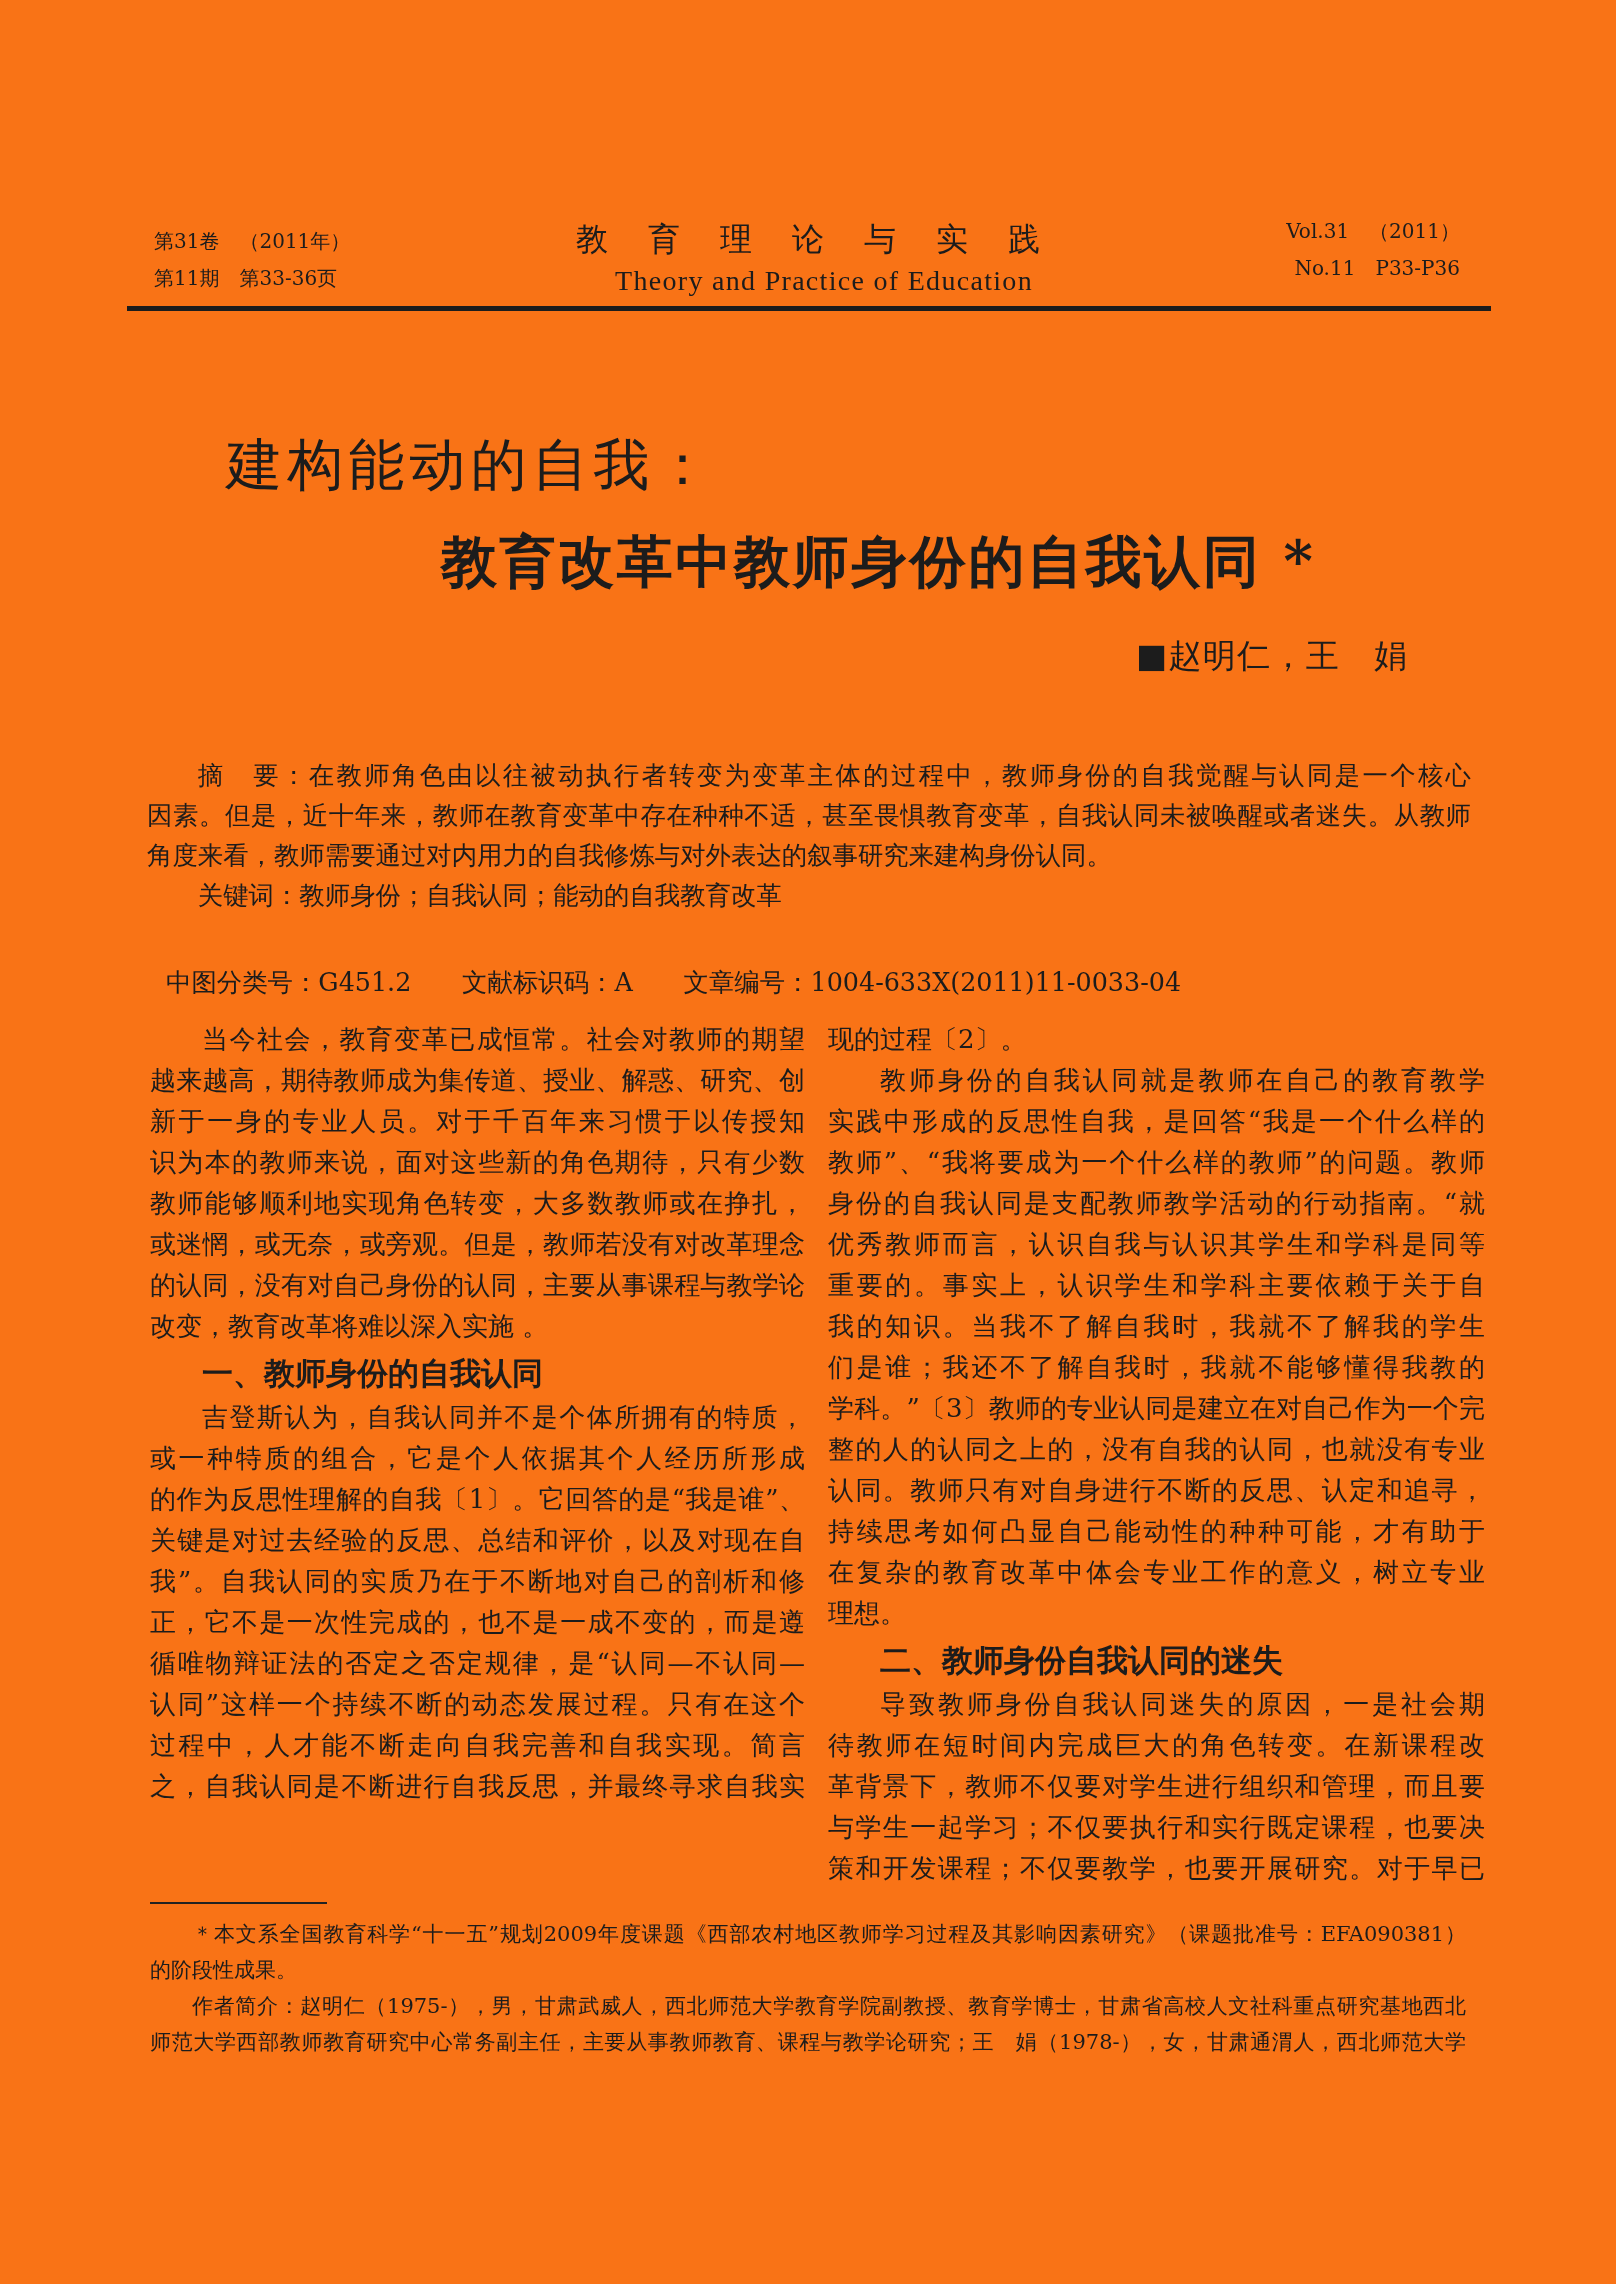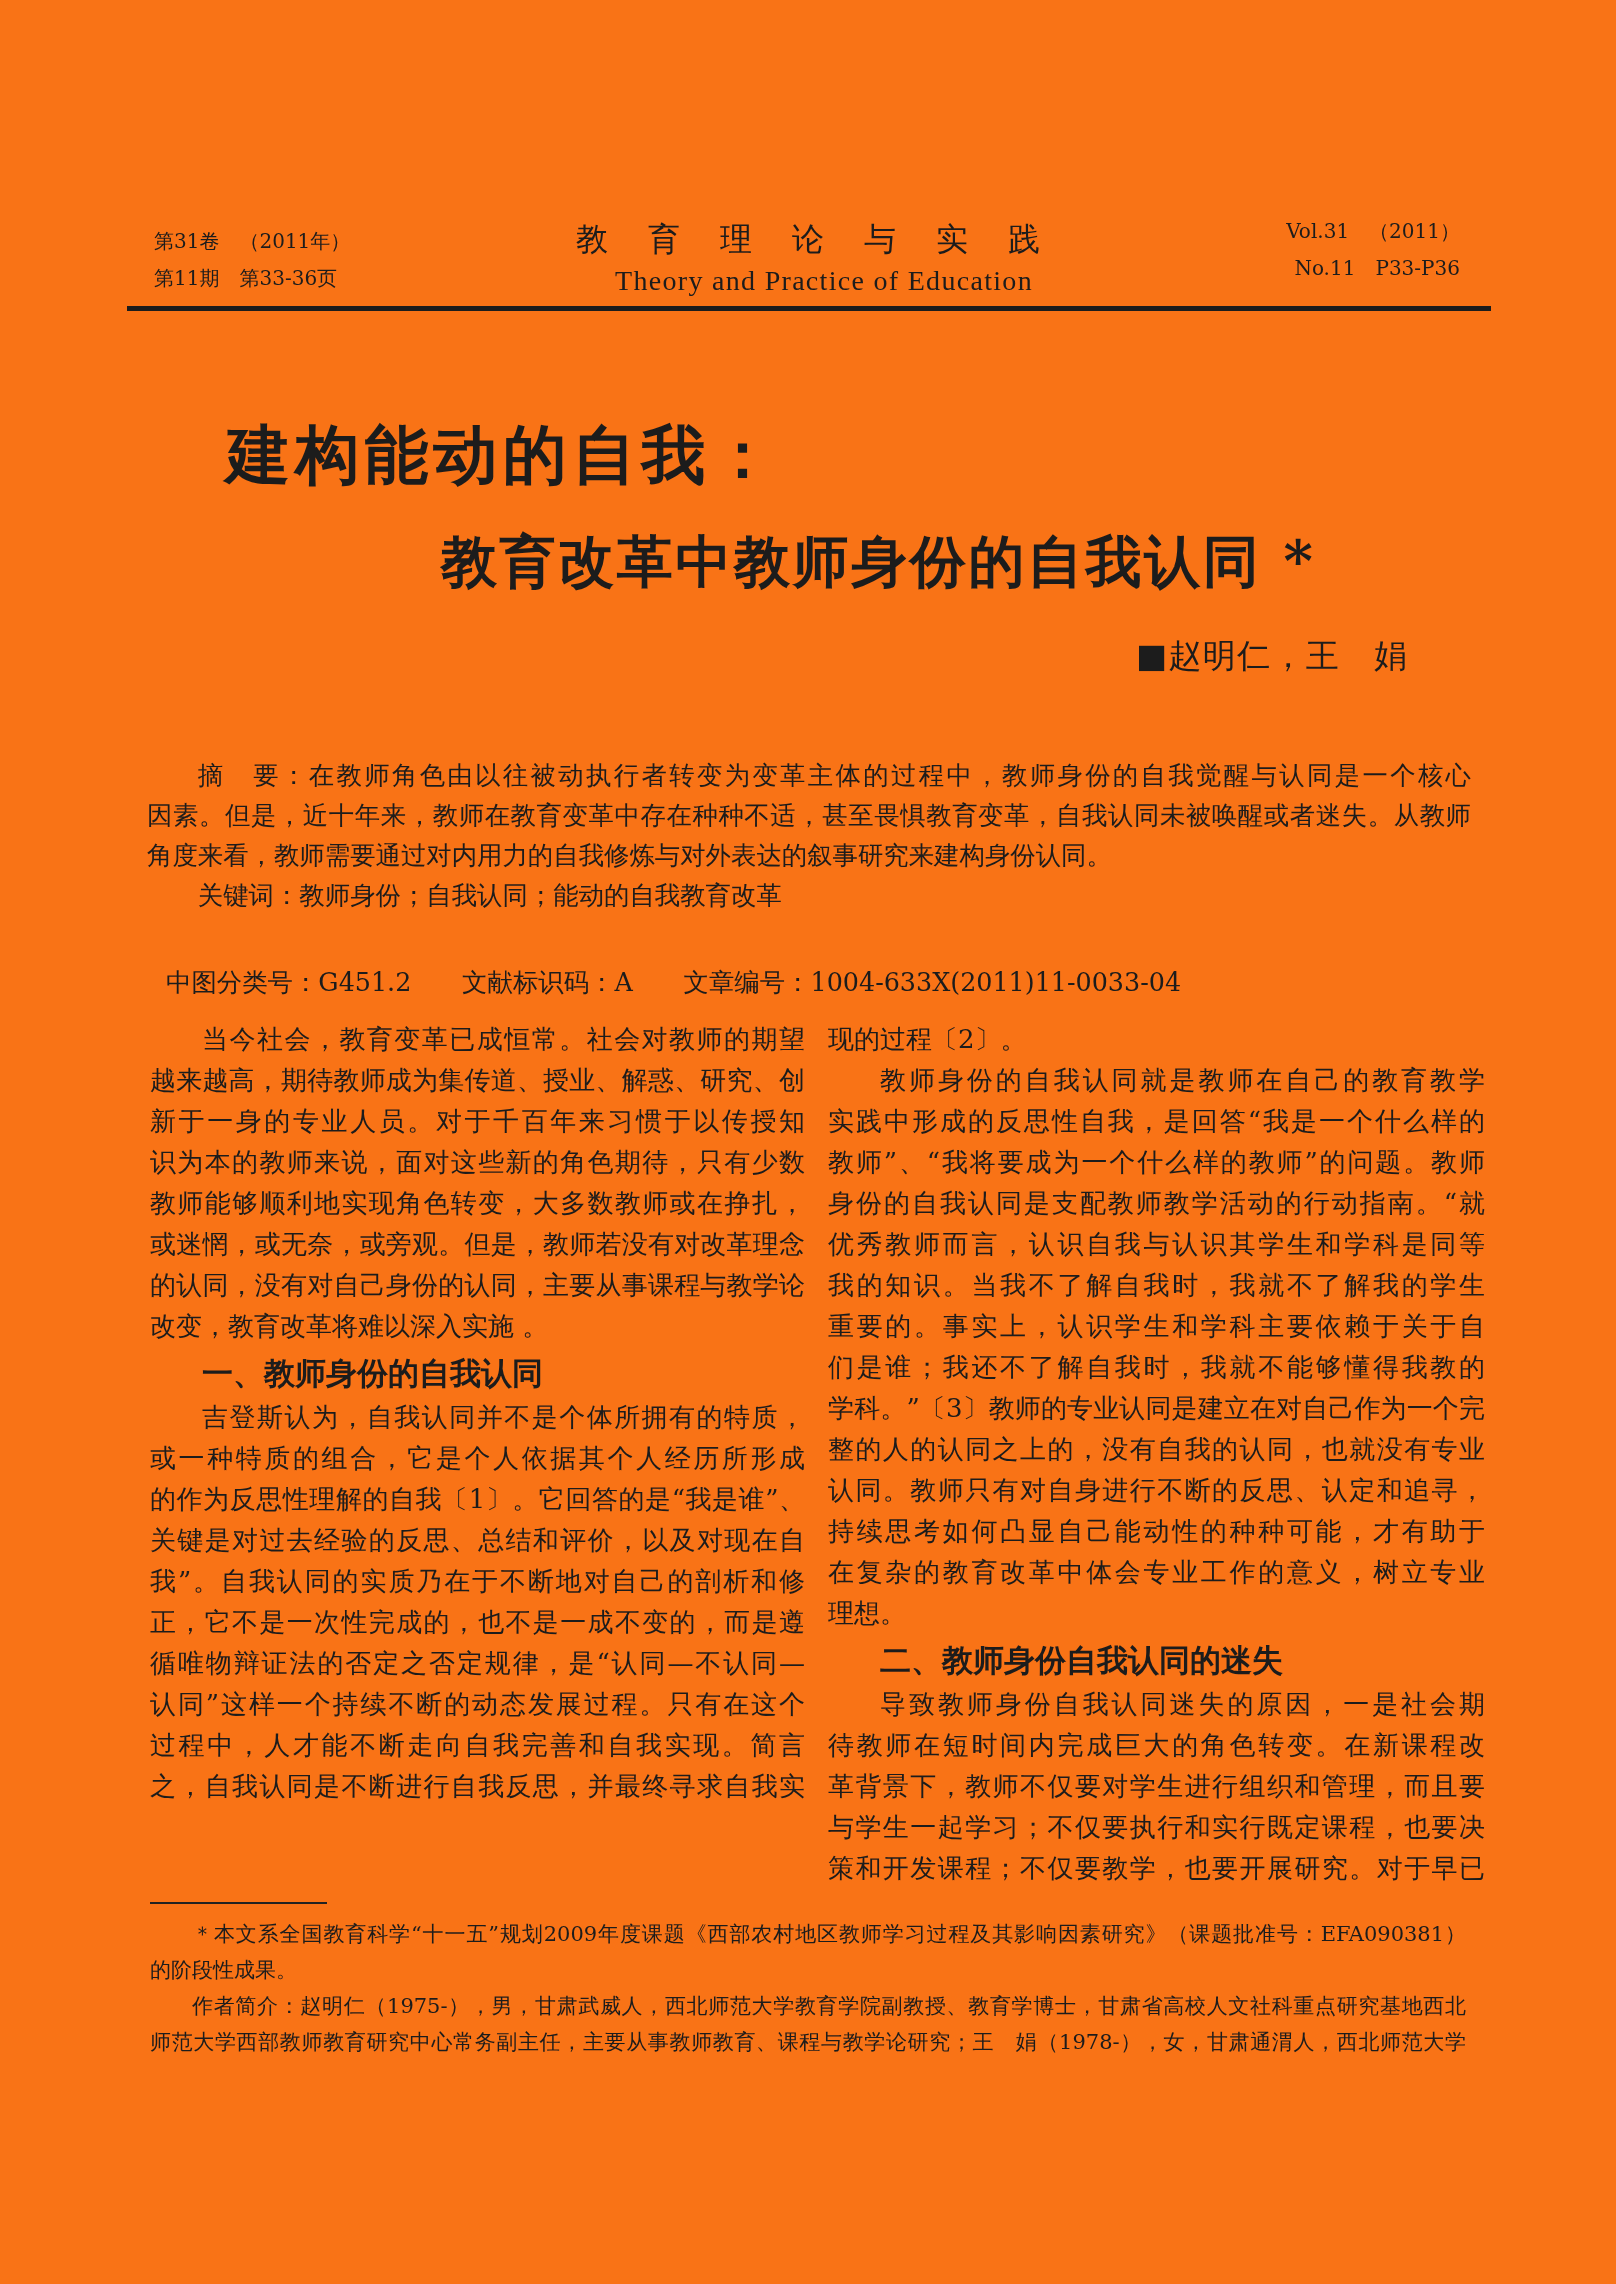--- a/index.html
+++ b/index.html
@@ -20,21 +20,21 @@
     font-weight:500;white-space:nowrap;
   }
   .mh-en{
     position:absolute;left:0;right:0;top:265px;
     text-align:center;font-size:28px;letter-spacing:1.3px;
     font-family:"Liberation Serif",serif;
     padding-left:32px;
   }
   .rule{position:absolute;left:127px;top:306px;width:1364px;height:4.6px;background:#1c1c1c;}
   
-  .title1{position:absolute;left:226px;top:412px;font-size:64px;font-weight:700;letter-spacing:5.2px;white-space:nowrap;}
+  .title1{position:absolute;left:226px;top:428px;font-size:56px;font-weight:400;letter-spacing:5.2px;white-space:nowrap;}
   .title2{position:absolute;left:441px;top:525px;font-size:56px;font-weight:600;letter-spacing:2.6px;white-space:nowrap;}
   .authors{position:absolute;left:1116px;top:634px;font-size:33px;letter-spacing:1.3px;white-space:nowrap;margin-left:20px;}
   
   .abstract{position:absolute;left:147px;top:755px;width:1324px;font-size:25.4px;line-height:40px;}
   .meta{position:absolute;left:166px;top:966px;font-size:25.4px;white-space:nowrap;}
   
   .col{position:absolute;top:1019px;font-size:26px;line-height:41px;}
   .col-left{left:150px;width:655px;}
   .col-right{left:828px;width:657px;}
   
@@ -106,22 +106,22 @@
       <div class="ln mid">过程中，人才能不断走向自我完善和自我实现。简言</div>
       <div class="ln mid">之，自我认同是不断进行自我反思，并最终寻求自我实</div>
     </div>
   <div class="col col-right">
       <div class="ln end">现的过程〔2〕。</div>
       <div class="ln first">教师身份的自我认同就是教师在自己的教育教学</div>
       <div class="ln mid">实践中形成的反思性自我，是回答“我是一个什么样的</div>
       <div class="ln mid">教师”、“我将要成为一个什么样的教师”的问题。教师</div>
       <div class="ln mid">身份的自我认同是支配教师教学活动的行动指南。“就</div>
       <div class="ln mid">优秀教师而言，认识自我与认识其学生和学科是同等</div>
+      <div class="ln mid">重要的。事实上，认识学生和学科主要依赖于关于自</div>
       <div class="ln mid">我的知识。当我不了解自我时，我就不了解我的学生</div>
-      <div class="ln mid">重要的。事实上，认识学生和学科主要依赖于关于自</div>
       <div class="ln mid">们是谁；我还不了解自我时，我就不能够懂得我教的</div>
       <div class="ln mid">学科。”〔3〕教师的专业认同是建立在对自己作为一个完</div>
       <div class="ln mid">整的人的认同之上的，没有自我的认同，也就没有专业</div>
       <div class="ln mid">认同。教师只有对自身进行不断的反思、认定和追寻，</div>
       <div class="ln mid">持续思考如何凸显自己能动性的种种可能，才有助于</div>
       <div class="ln mid">在复杂的教育改革中体会专业工作的意义，树立专业</div>
       <div class="ln end">理想。</div>
       <div class="ln heading">二、教师身份自我认同的迷失</div>
       <div class="ln first">导致教师身份自我认同迷失的原因，一是社会期</div>
       <div class="ln mid">待教师在短时间内完成巨大的角色转变。在新课程改</div>

